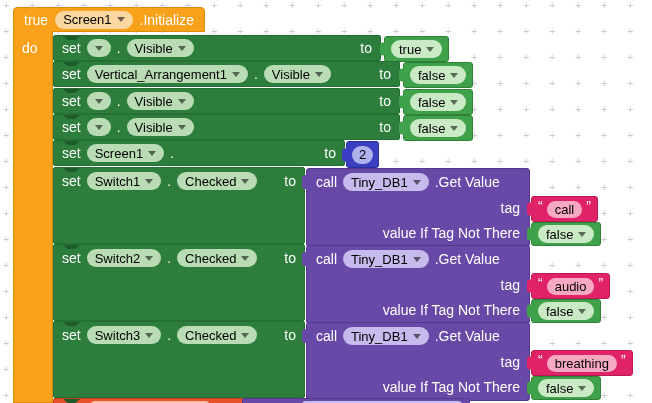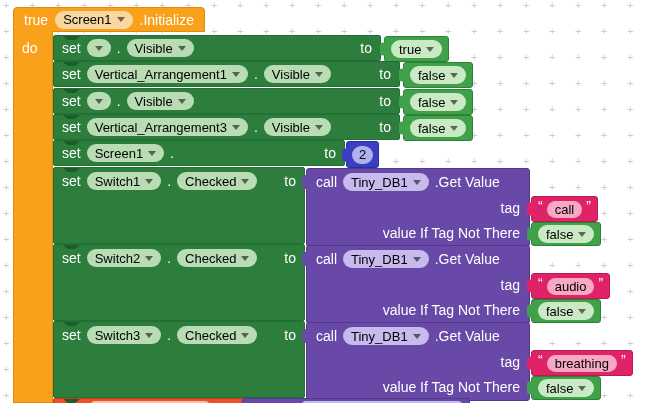--- a/index.html
+++ b/index.html
@@ -547,21 +547,20 @@
         <span>false</span>
         <span class="tri"></span>
       </span>
     </div>
   </div>
 
   <div class="blk srow" style="top:114px;width:347px;">
     <span class="notch"></span>
     <span>set</span>
     <span class="pill greenf">
-      <span>Vertical_Arrangement3</span>
       <span class="tri"></span>
     </span>
     <span>.</span>
     <span class="pill greenf">
       <span>Visible</span>
       <span class="tri"></span>
     </span>
     <span class="to">to</span>
     <div class="vblock logic" style="left:349px;top:0px;">
       <span class="plug logic"></span>

